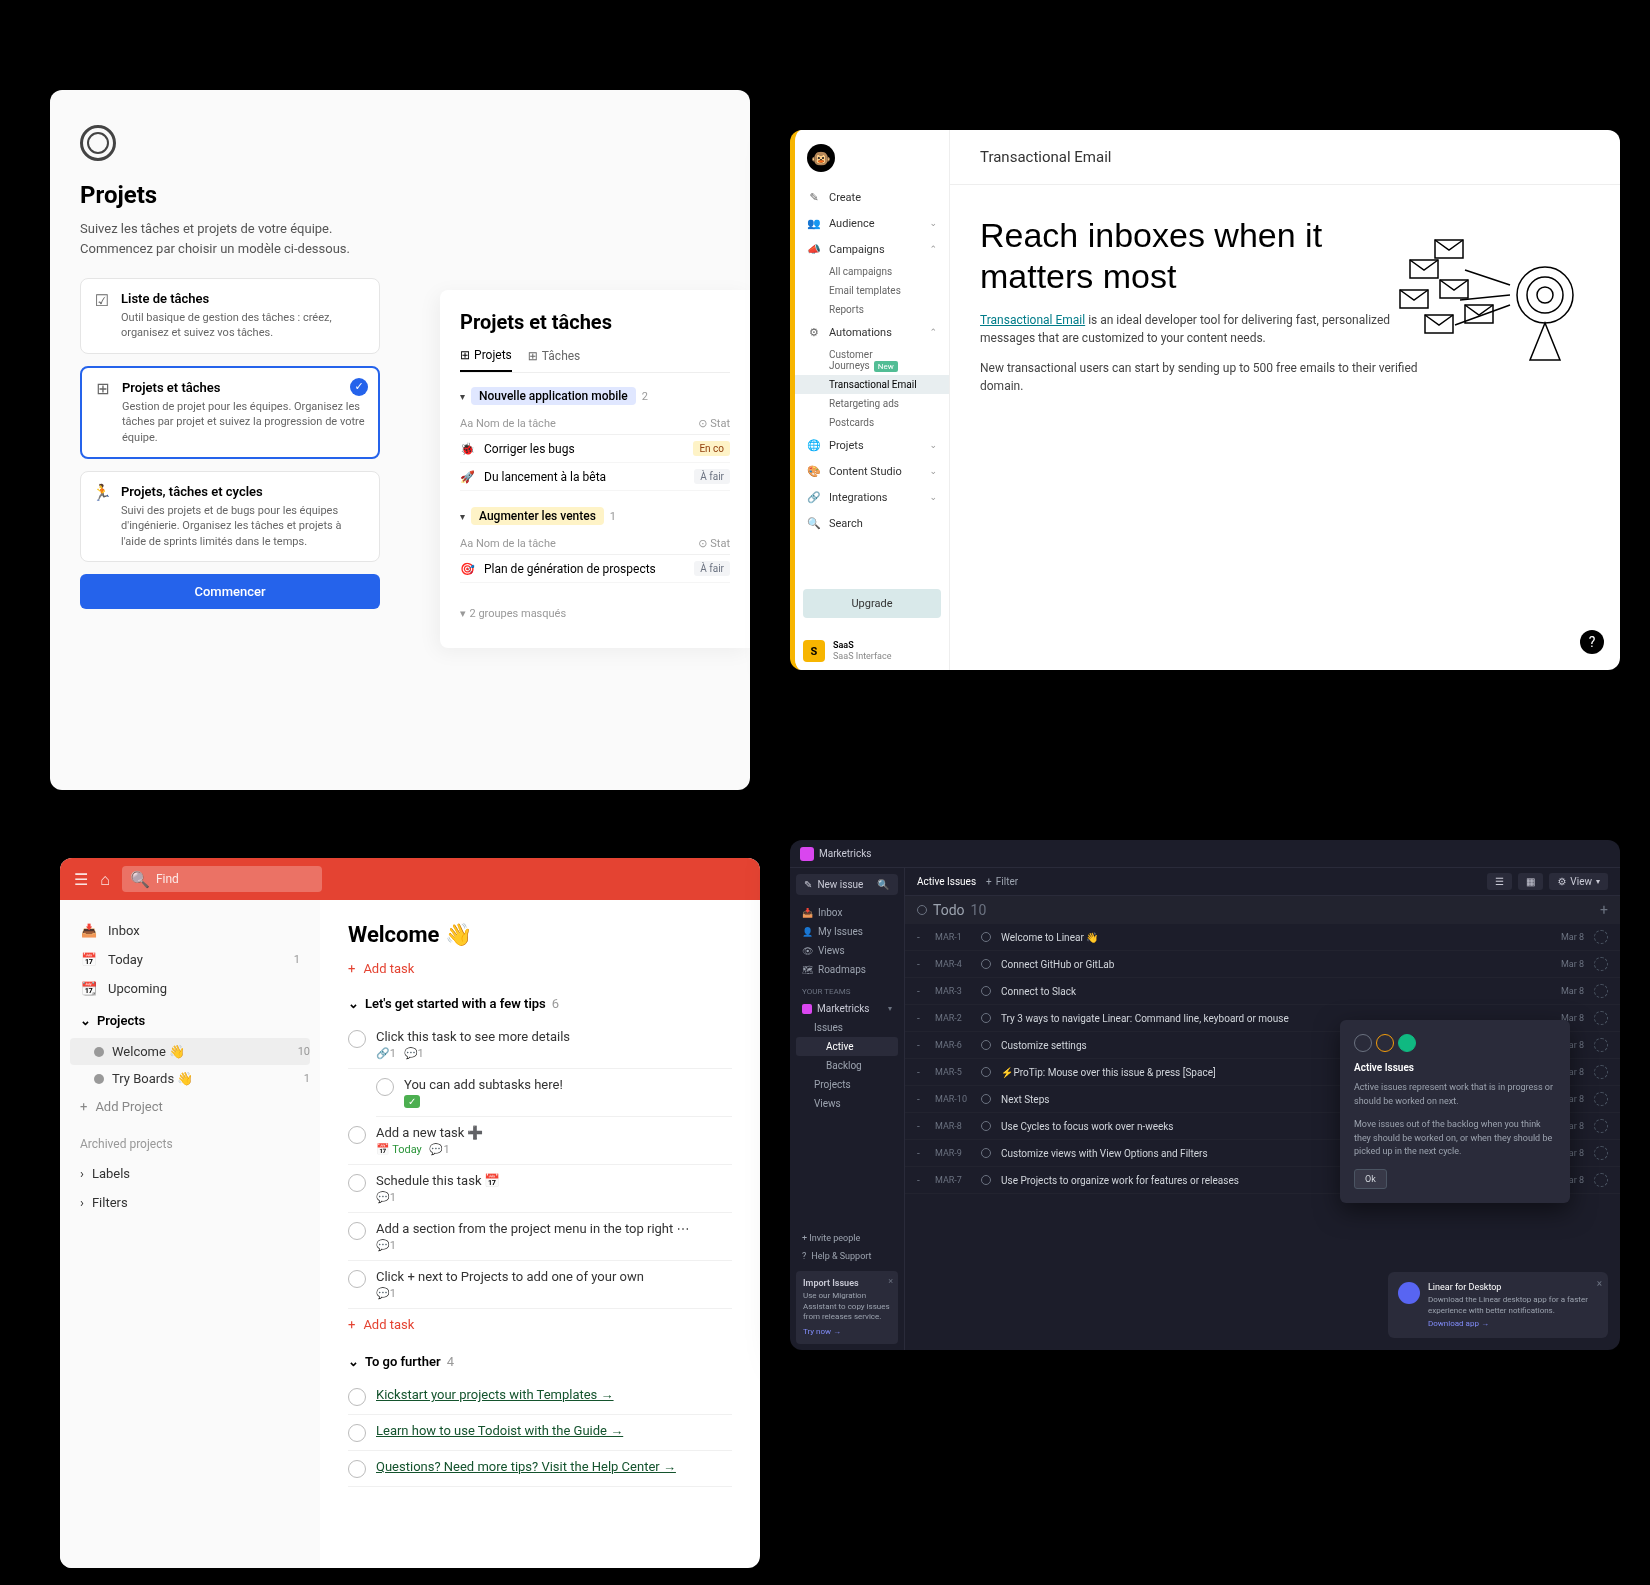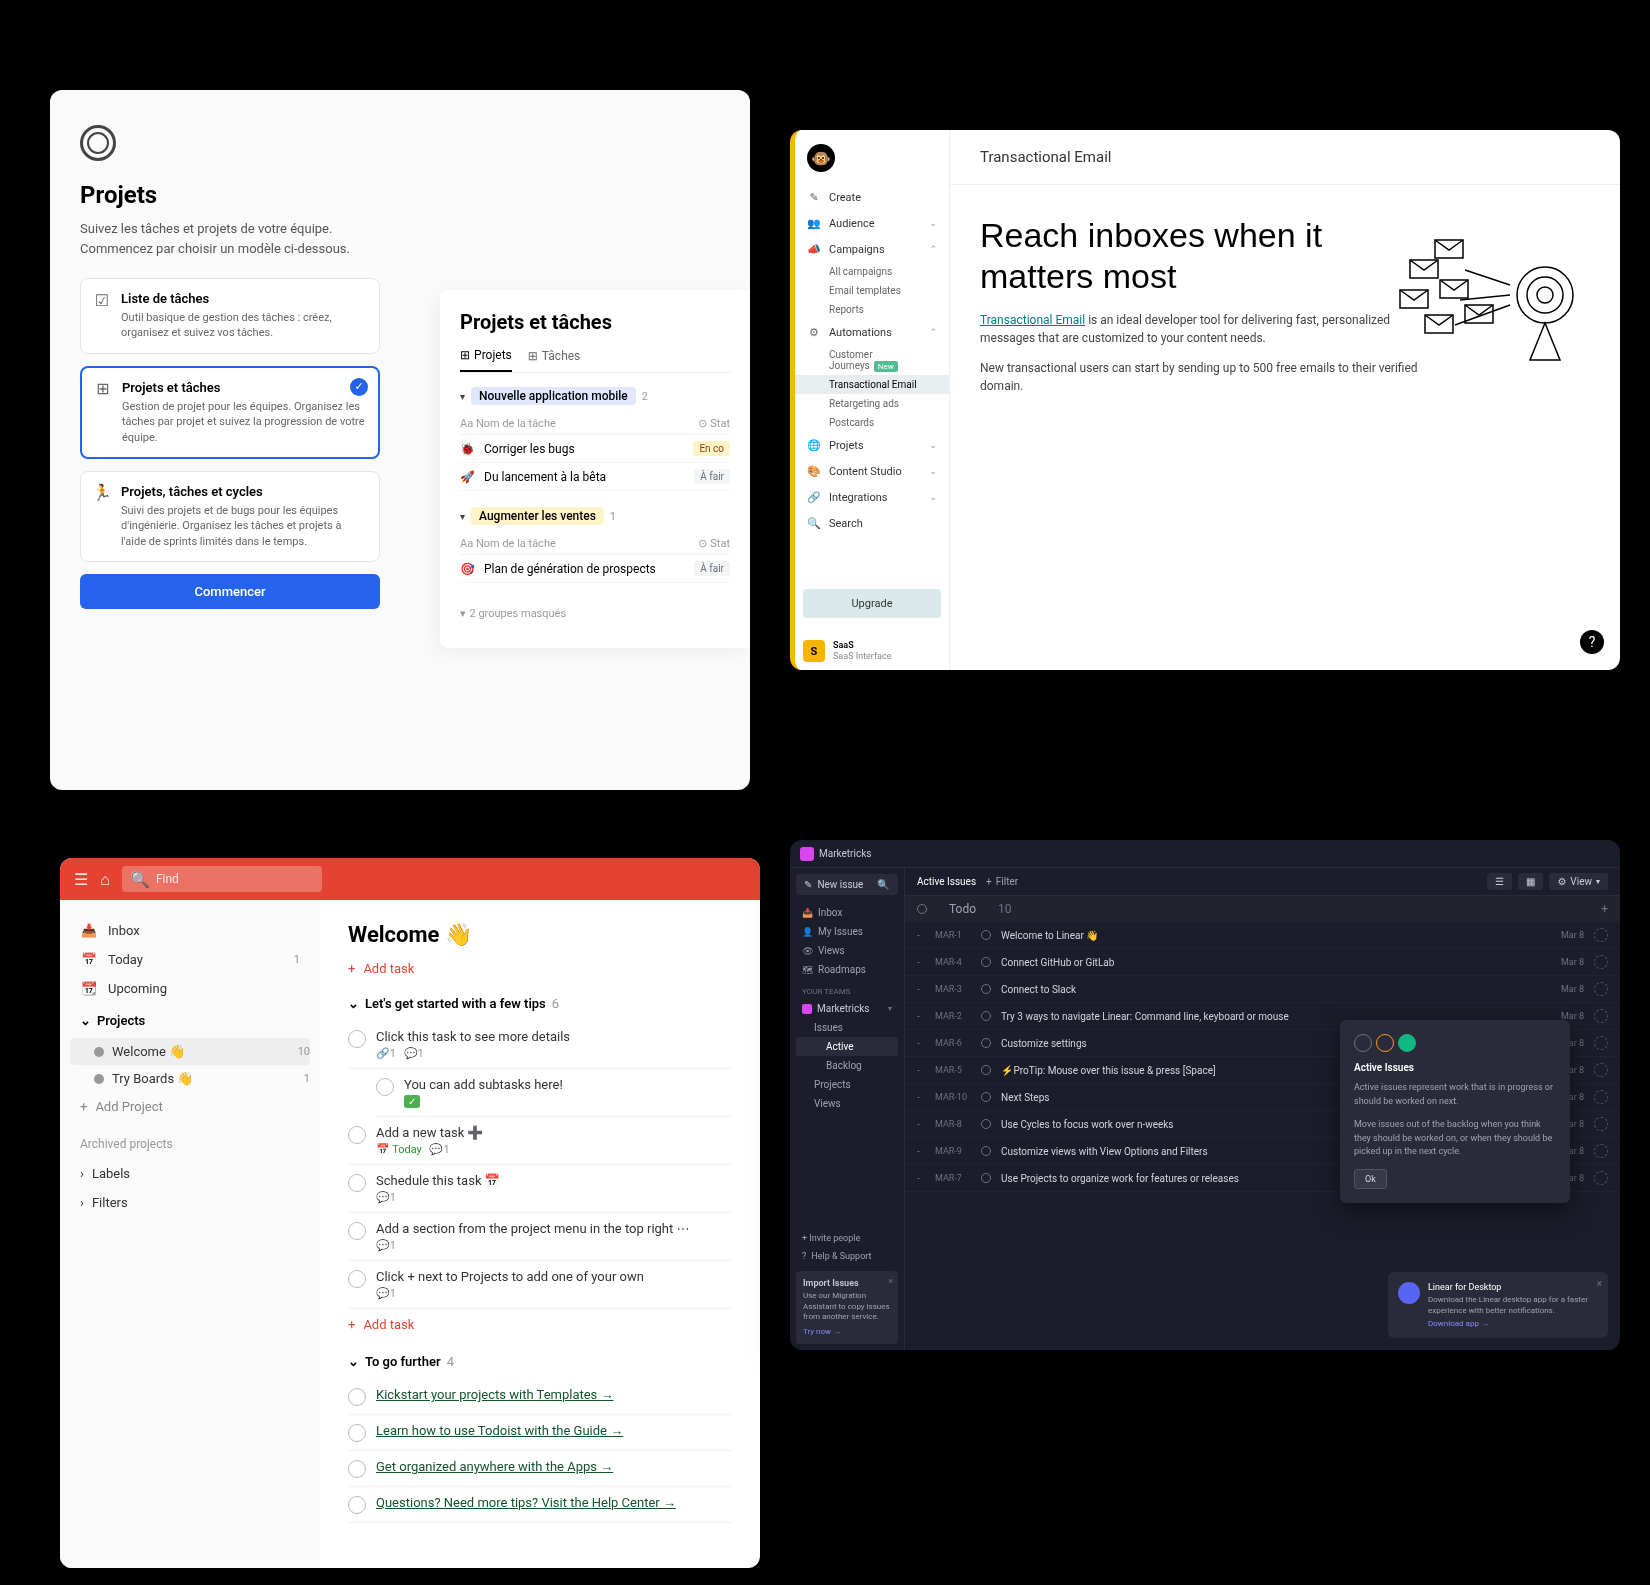--- a/index.html
+++ b/index.html
@@ -118,21 +118,21 @@
 .pd-import{background:#2a2b3a;border-radius:4px;padding:7px;margin-top:6px;position:relative}
 .pd-import-title{font-size:9px;font-weight:600;margin-bottom:3px}
 .pd-import-text{font-size:8px;color:#9ca3af;line-height:1.3}
 .pd-import-x{position:absolute;right:5px;top:5px;font-size:9px;color:#6b7280;cursor:pointer}
 .pd-main{position:absolute;left:115px;top:28px;right:0;bottom:0}
 .pd-mbar{height:28px;border-bottom:1px solid #2a2b3a;display:flex;align-items:center;padding:0 12px;gap:10px;font-size:10px}
 .pd-mbar .title{color:#fff}
 .pd-mbar .filter{color:#9ca3af;display:flex;align-items:center;gap:4px;cursor:pointer}
 .pd-mbar .right{margin-left:auto;display:flex;gap:6px;align-items:center}
 .pd-view-btn{background:#2a2b3a;padding:3px 8px;border-radius:3px;cursor:pointer;display:flex;align-items:center;gap:4px}
-.pd-group{padding:6px 12px;background:#22232f;font-size:12px;display:flex;align-items:center;gap:22px;color:#9ca3af}
+.pd-group{padding:6px 12px;background:#22232f;font-size:14px;display:flex;align-items:center;gap:6px;color:#9ca3af}
 .pd-group .circle{width:10px;height:10px;border:1.5px solid #6b7280;border-radius:50%}
 .pd-issue{display:flex;align-items:center;gap:10px;padding:6px 12px;font-size:10px;border-bottom:1px solid #22232f;cursor:pointer}
 .pd-issue .pri{width:8px;color:#6b7280}
 .pd-issue .id{color:#6b7280;width:36px;font-size:9px}
 .pd-issue .st{width:10px;height:10px;border:1.5px solid #6b7280;border-radius:50%;flex-shrink:0}
 .pd-issue .title{flex:1;color:#d1d5db}
 .pd-issue .date{color:#6b7280;font-size:9px}
 .pd-issue .assignee{width:14px;height:14px;border:1px dashed #4b5563;border-radius:50%}
 .pd-popover{position:absolute;right:50px;top:180px;width:230px;background:#2a2b3a;border-radius:6px;padding:14px;font-size:10px;box-shadow:0 8px 24px rgba(0,0,0,.5)}
 .pd-pop-icons{display:flex;gap:4px;margin-bottom:10px}
@@ -500,26 +500,20 @@
           </div>
           <div class="pc-task" style="">
             <div class="pc-task-circle"></div>
             <div class="pc-task-body">
               <div class="pc-task-title link">Learn how to use Todoist with the Guide →</div>
             </div>
           </div>
           <div class="pc-task" style="">
             <div class="pc-task-circle"></div>
             <div class="pc-task-body">
-              <div class="pc-task-title link">Get organized anywhere with the Apps →</div>
-            </div>
-          </div>
-          <div class="pc-task" style="">
-            <div class="pc-task-circle"></div>
-            <div class="pc-task-body">
               <div class="pc-task-title link">Questions? Need more tips? Visit the Help Center →</div>
             </div>
           </div>
         </div>
       </div>
   </div>
 </div>
 
 <div class="panel pd">
   <div class="pd-top">
@@ -577,21 +571,21 @@
       </div>
     <div class="pd-bottom">
       <div class="pd-invite">+ Invite people</div>
       <div class="pd-invite">
           <span>?</span>
           <span>Help &amp; Support</span>
         </div>
       <div class="pd-import">
         <div class="pd-import-x">×</div>
         <div class="pd-import-title">Import Issues</div>
-        <div class="pd-import-text">Use our Migration Assistant to copy issues from another service.</div>
+        <div class="pd-import-text">Use our Migration Assistant to copy issues from releases service.</div>
         <div class="pd-import-text" style="color:#818cf8;margin-top:4px">Try now →</div>
       </div>
     </div>
   </div>
   <div class="pd-main">
     <div class="pd-mbar">
       <span class="title">Active Issues</span>
       <span class="filter">
           <span>+</span>
           <span>Filter</span>

